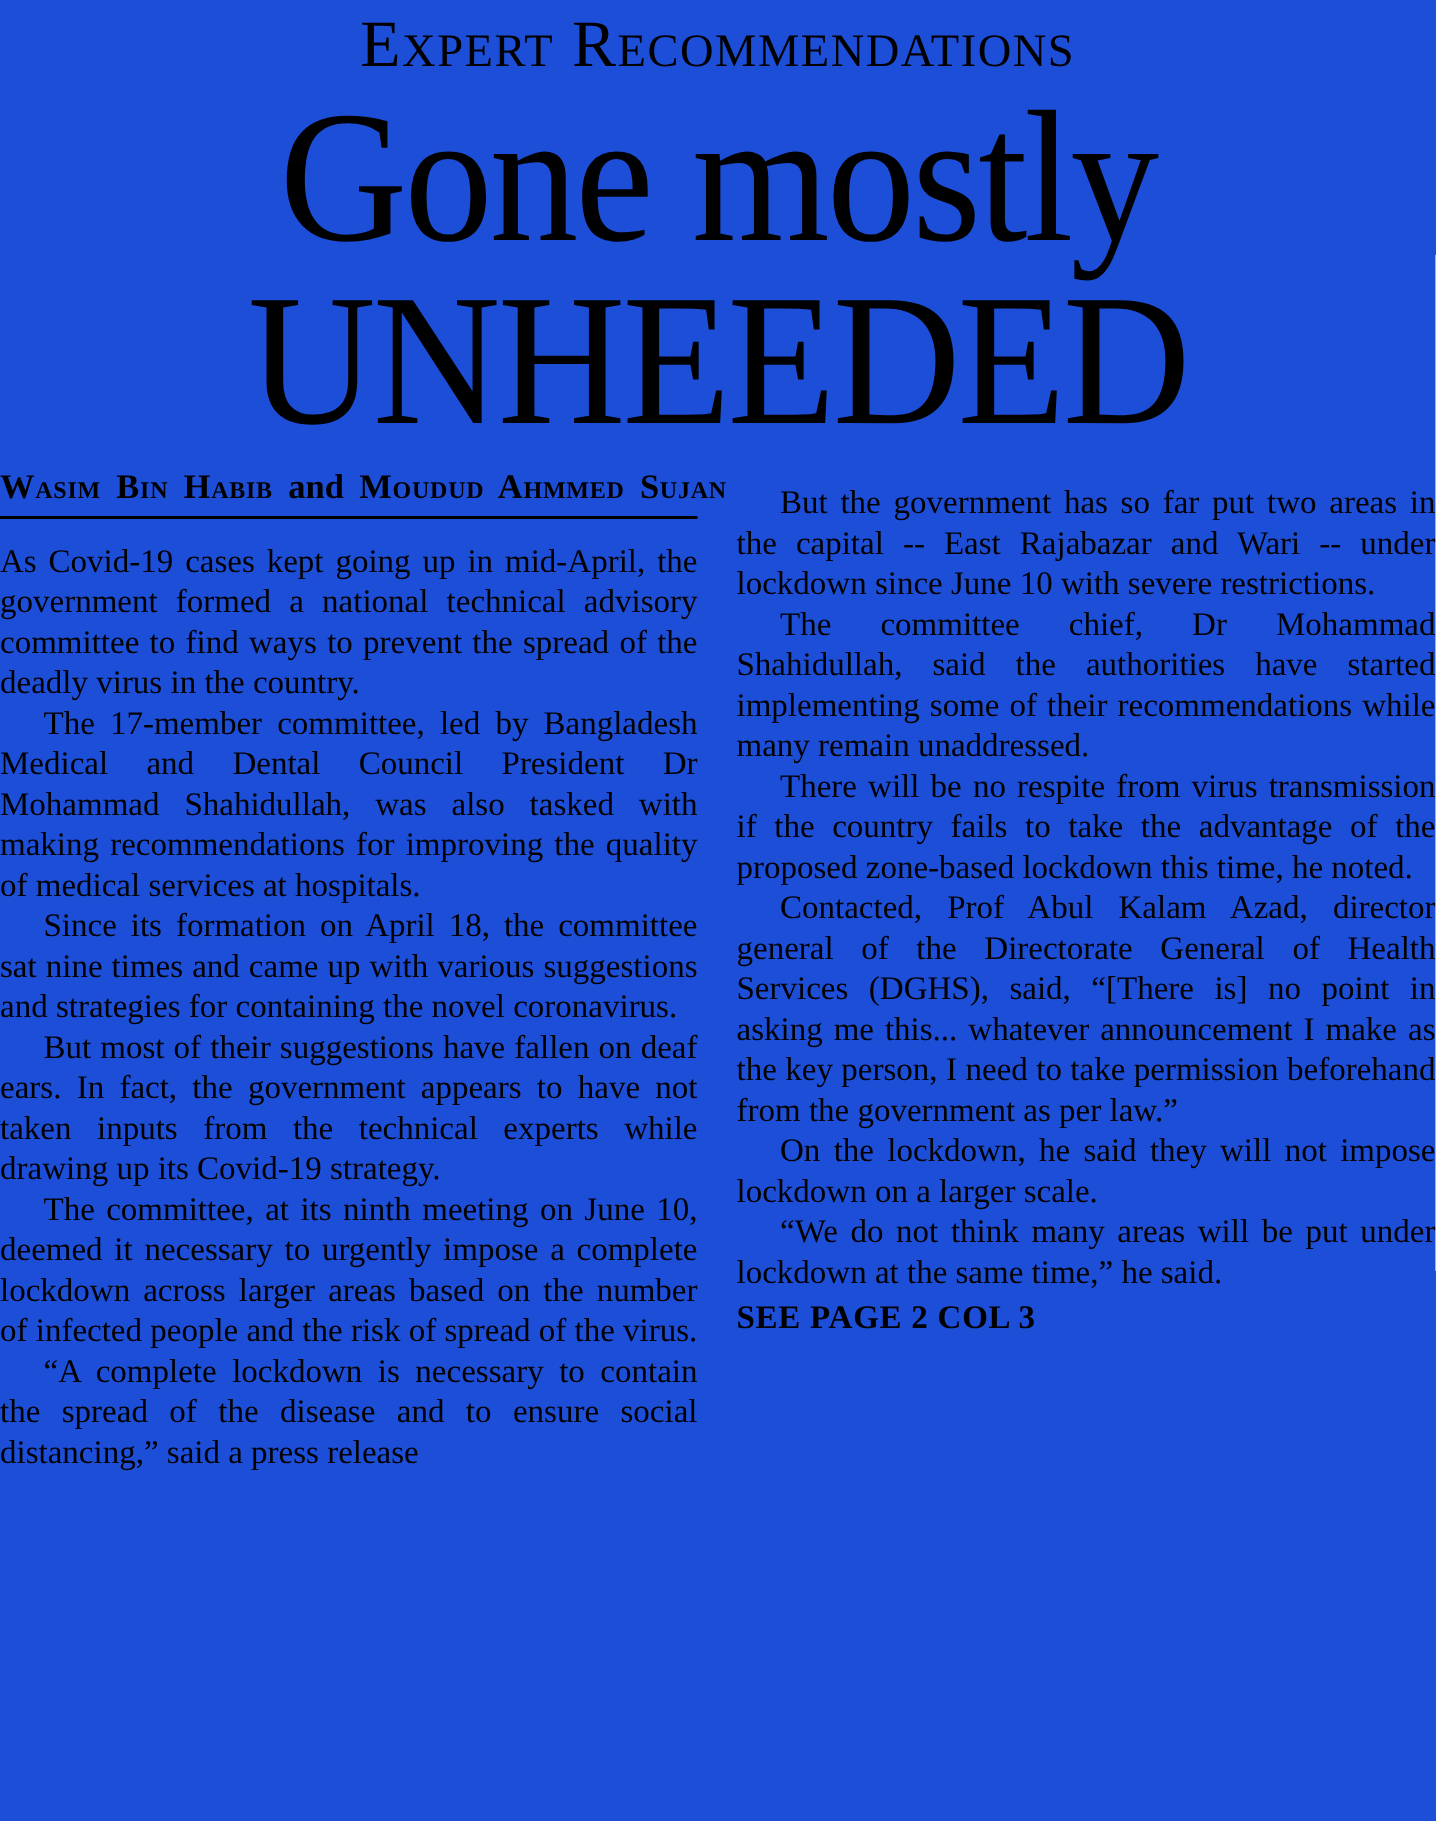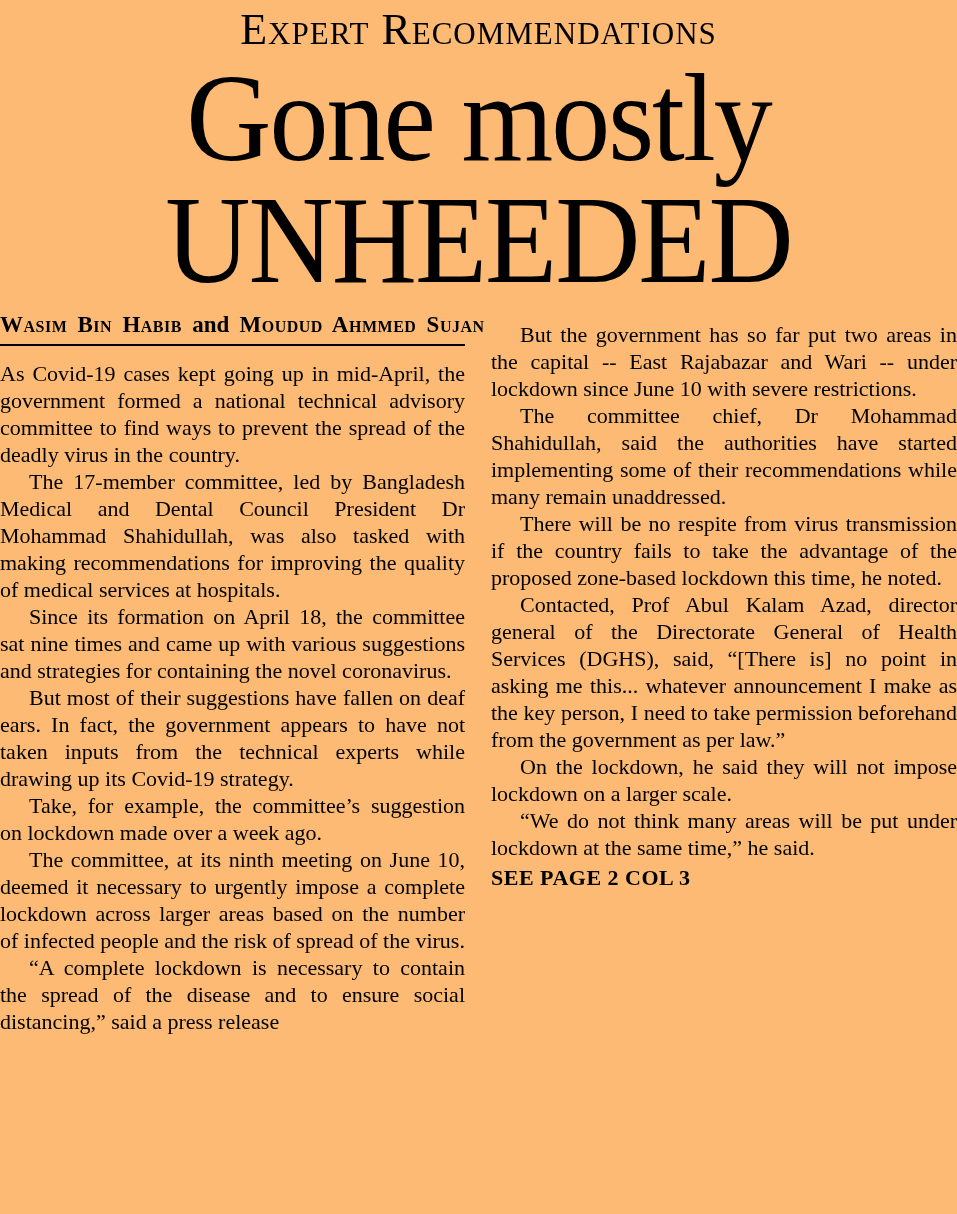--- a/index.html
+++ b/index.html
@@ -7,21 +7,21 @@
   body {
     width: 957px;
     height: 1214px;
     overflow: hidden;
     font-family: "Liberation Serif", serif;
     color: #000000;
   }
   .page {
     width: 957px;
     height: 1214px;
-    background: #fdba74;
+    background: #1d4ed8;
     position: relative;
   }
   
   .kicker {
     text-align: center;
     font-variant: small-caps;
     font-size: 44px;
     line-height: 1.0;
     letter-spacing: 1px;
     padding-top: 8px;
@@ -104,21 +104,20 @@
         <span class="author">Wasim Bin Habib</span>
         <span class="and">and</span>
         <span class="author">Moudud Ahmmed Sujan</span>
       </div>
       <hr class="byline-rule">
 
       <p class="body-p">As Covid-19 cases kept going up in mid-April, the government formed a national technical advisory committee to find ways to prevent the spread of the deadly virus in the country.</p>
       <p class="body-p indent">The 17-member committee, led by Bangladesh Medical and Dental Council President Dr Mohammad Shahidullah, was also tasked with making recommendations for improving the quality of medical services at hospitals.</p>
       <p class="body-p indent">Since its formation on April 18, the committee sat nine times and came up with various suggestions and strategies for containing the novel coronavirus.</p>
       <p class="body-p indent">But most of their suggestions have fallen on deaf ears. In fact, the government appears to have not taken inputs from the technical experts while drawing up its Covid-19 strategy.</p>
-      <p class="body-p indent">Take, for example, the committee’s suggestion on lockdown made over a week ago.</p>
       <p class="body-p indent">The committee, at its ninth meeting on June 10, deemed it necessary to urgently impose a complete lockdown across larger areas based on the number of infected people and the risk of spread of the virus.</p>
       <p class="body-p indent">“A complete lockdown is necessary to contain the spread of the disease and to ensure social distancing,” said a press release</p>
     </div>
 
     <div class="col col-right">
       <p class="body-p indent">But the government has so far put two areas in the capital -- East Rajabazar and Wari -- under lockdown since June 10 with severe restrictions.</p>
       <p class="body-p indent">The committee chief, Dr Mohammad Shahidullah, said the authorities have started implementing some of their recommendations while many remain unaddressed.</p>
       <p class="body-p indent">There will be no respite from virus transmission if the country fails to take the advantage of the proposed zone-based lockdown this time, he noted.</p>
       <p class="body-p indent">Contacted, Prof Abul Kalam Azad, director general of the Directorate General of Health Services (DGHS), said, “[There is] no point in asking me this... whatever announcement I make as the key person, I need to take permission beforehand from the government as per law.”</p>
       <p class="body-p indent">On the lockdown, he said they will not impose lockdown on a larger scale.</p>

